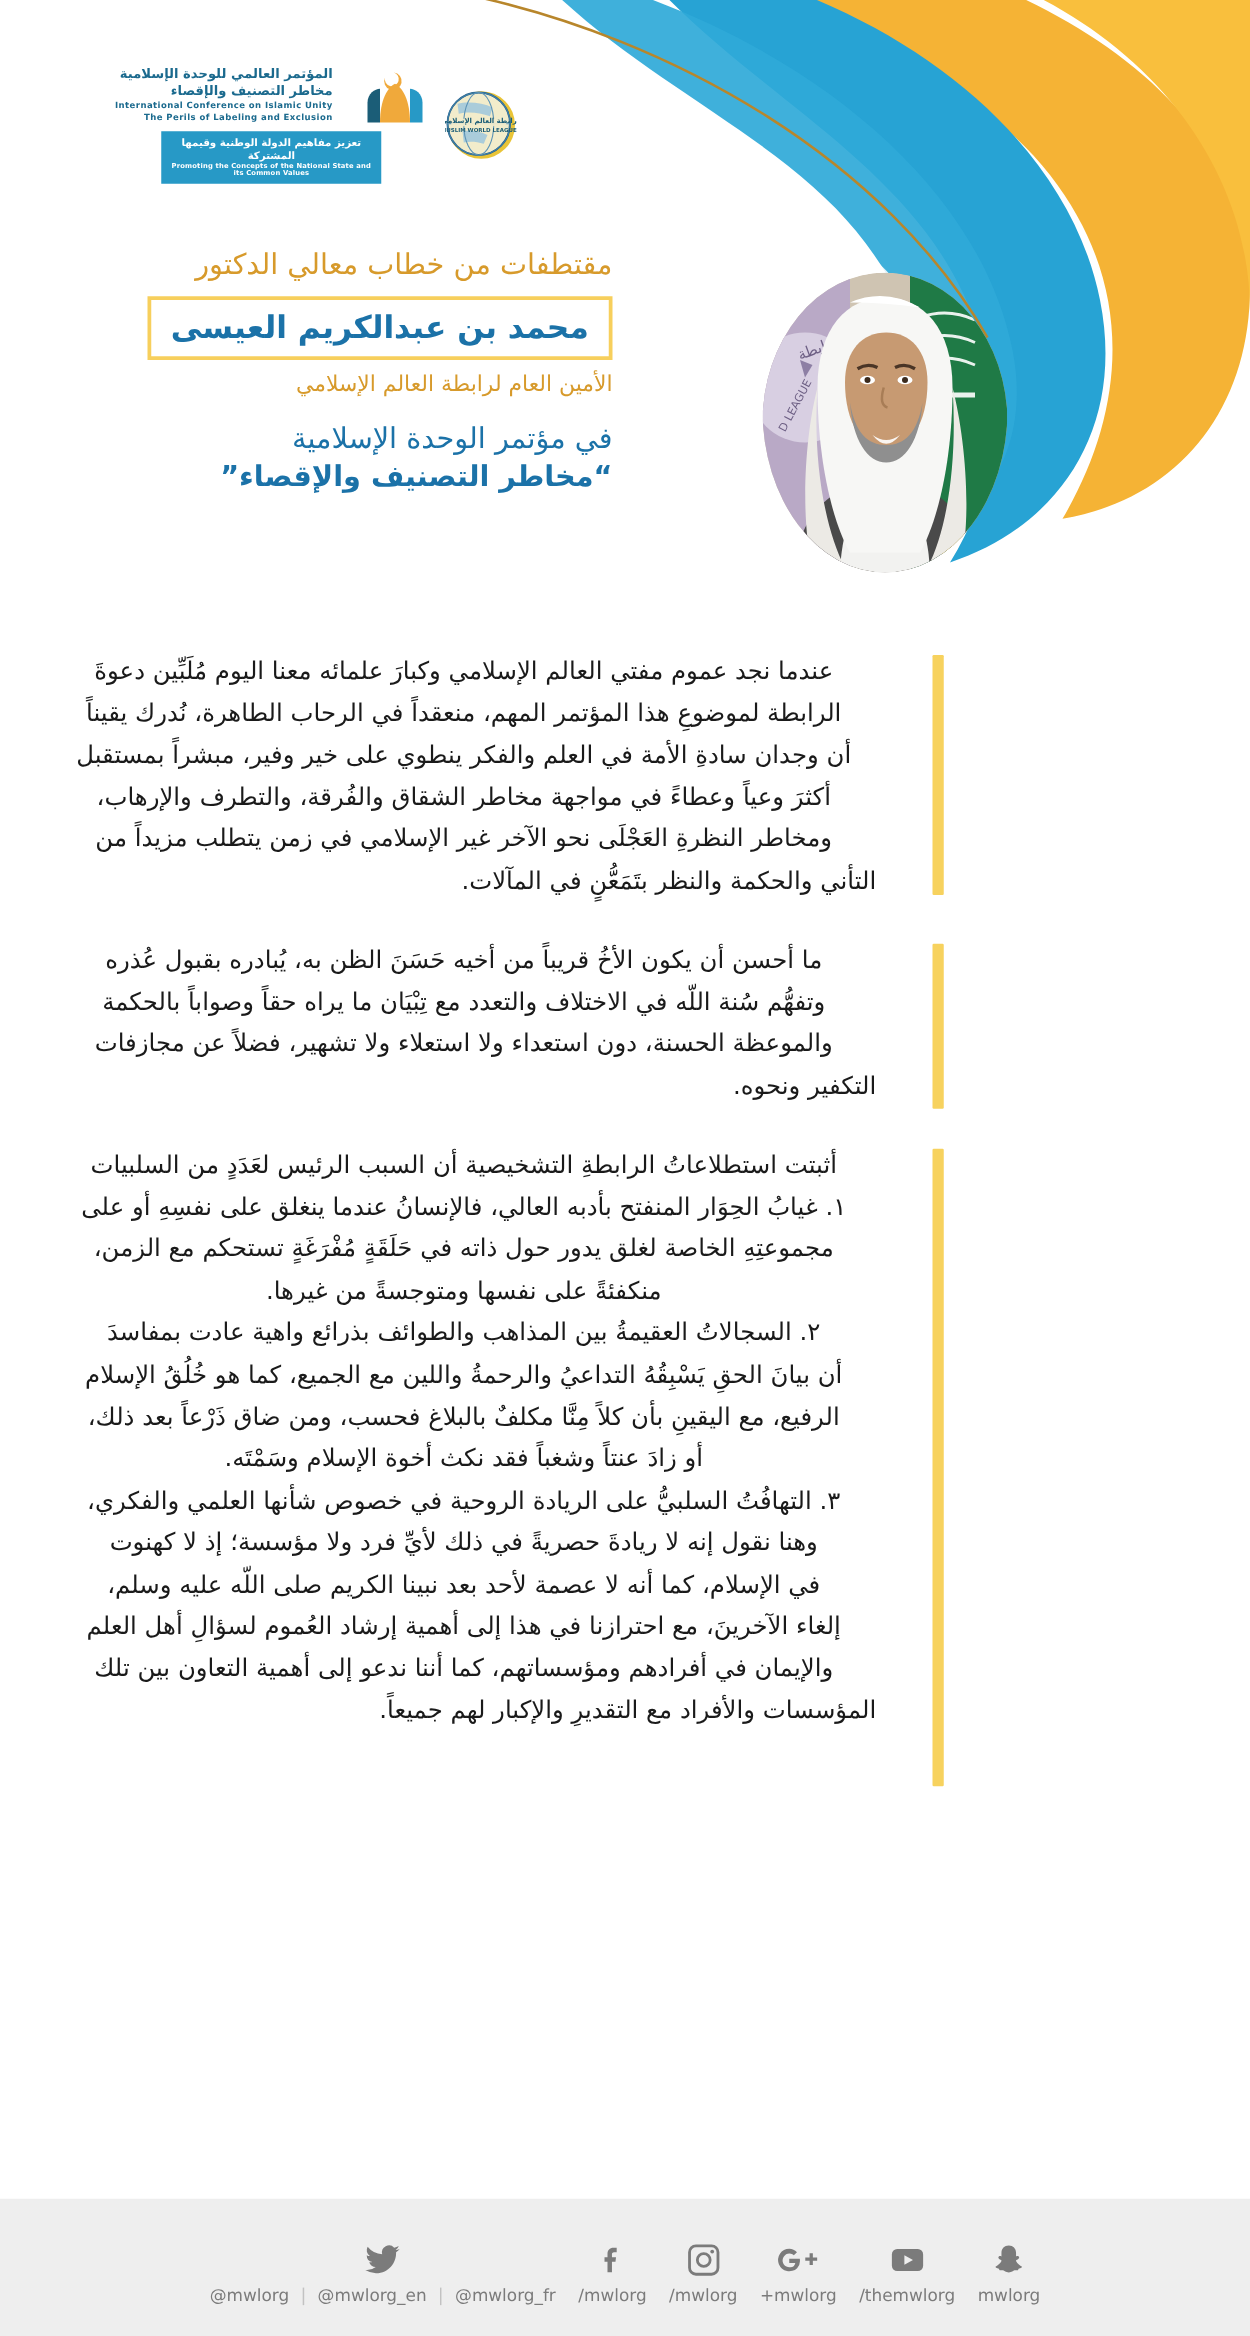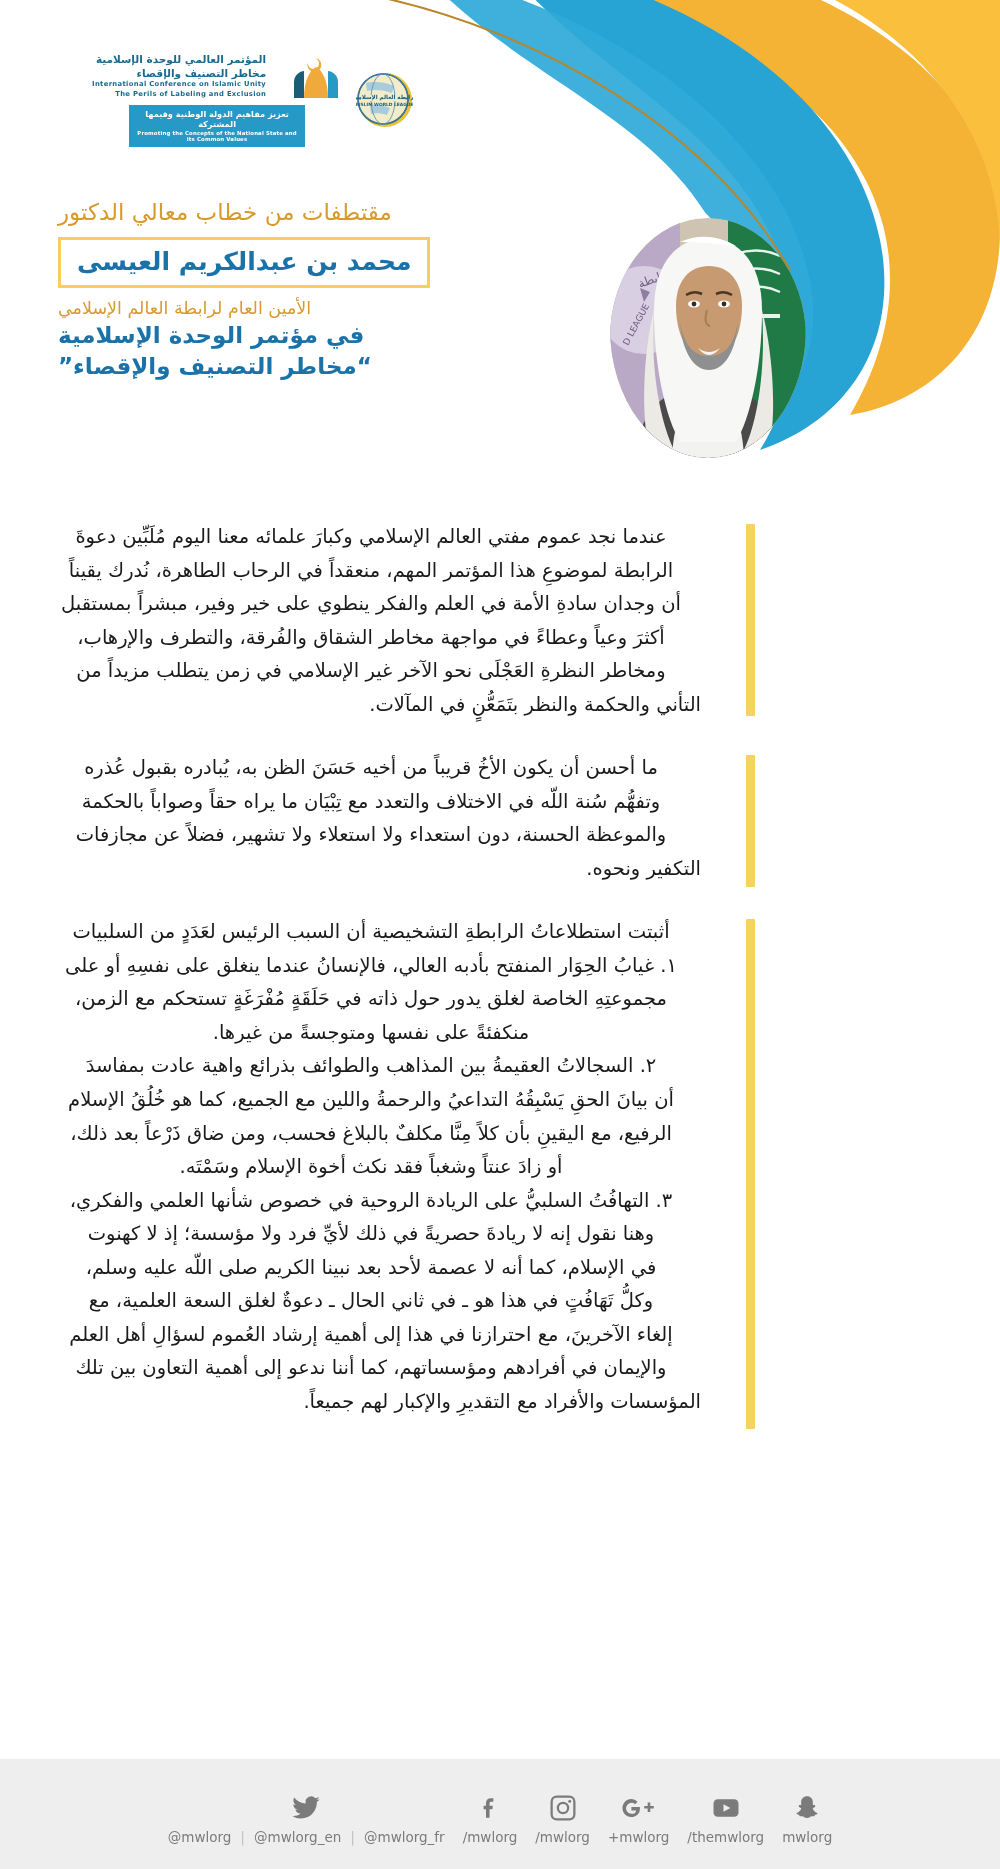--- a/index.html
+++ b/index.html
@@ -22,26 +22,26 @@
   .cw-ar1{font-size:10.5px;color:#1b6a8e;letter-spacing:.3px;direction:rtl;line-height:1.35;font-weight:700;}
   .cw-ar2{font-size:10.5px;color:#1b6a8e;letter-spacing:1.6px;direction:rtl;line-height:1.35;font-weight:700;}
   .cw-en1,.cw-en2{font-size:6.8px;color:#1b6a8e;letter-spacing:.35px;line-height:1.45;font-weight:700;}
   .mosque-mark{width:52px;height:44px;position:relative;}
   .ribbon{margin-top:5px;background:#2799c6;padding:4px 8px 5px 8px;text-align:center;width:160px;}
   .rib-ar{font-size:8.2px;color:#fff;direction:rtl;font-weight:700;letter-spacing:.2px;}
   .rib-en{font-size:5.4px;color:#fff;font-weight:700;letter-spacing:.15px;margin-top:1px;}
   #globe{width:58px;height:58px;margin-left:4px;}
 
   
-  #title-stack{position:absolute;top:198px;right:522px;width:420px;text-align:left;direction:rtl;}
+  #title-stack{position:absolute;top:198px;right:510px;width:420px;text-align:right;direction:rtl;}
   #kicker{font-size:23px;color:#d79a2b;font-weight:400;line-height:1.25;}
   #name-box{display:inline-block;border:3px solid #f7cf5c;padding:7px 16px 9px 16px;margin-top:10px;}
   #name-text{font-size:25px;color:#1b72a8;font-weight:700;white-space:nowrap;}
   #role{font-size:17.5px;color:#d79a2b;margin-top:9px;line-height:1.3;}
-  #conf-line1{font-size:23px;color:#1b72a8;font-weight:700;line-height:1.35;}
+  #conf-line1{font-size:23px;color:#1b72a8;font-weight:400;margin-top:16px;line-height:1.35;}
   #conf-line2{font-size:23px;color:#1b72a8;font-weight:700;line-height:1.35;}
 
   
   #portrait{position:absolute;top:218px;left:610px;width:196px;height:240px;
             border-radius:50% 50% 50% 50%/46% 46% 54% 54%;overflow:hidden;
             box-shadow:0 0 0 0 rgba(0,0,0,0);}
   #portrait svg{display:block;}
 
   
   #body-wrap{position:absolute;top:520px;left:0;width:1000px;}
@@ -217,21 +217,20 @@
         <span class="ln c">١. غيابُ الحِوَار المنفتح بأدبه العالي، فالإنسانُ عندما ينغلق على نفسِهِ أو على</span>
         <span class="ln c">مجموعتِهِ الخاصة لغلق يدور حول ذاته في حَلَقَةٍ مُفْرَغَةٍ تستحكم مع الزمن،</span>
         <span class="ln c">منكفئةً على نفسها ومتوجسةً من غيرها.</span>
         <span class="ln c">٢. السجالاتُ العقيمةُ بين المذاهب والطوائف بذرائع واهية عادت بمفاسدَ</span>
         <span class="ln c">أن بيانَ الحقِ يَسْبِقُهُ التداعيُ والرحمةُ واللين مع الجميع، كما هو خُلُقُ الإسلام</span>
         <span class="ln c">الرفيع، مع اليقينِ بأن كلاً مِنَّا مكلفٌ بالبلاغ فحسب، ومن ضاق ذَرْعاً بعد ذلك،</span>
         <span class="ln c">أو زادَ عنتاً وشغباً فقد نكث أخوة الإسلام وسَمْتَه.</span>
         <span class="ln c">٣. التهافُتُ السلبيُّ على الريادة الروحية في خصوص شأنها العلمي والفكري،</span>
         <span class="ln c">وهنا نقول إنه لا ريادةَ حصريةً في ذلك لأيِّ فرد ولا مؤسسة؛ إذ لا كهنوت</span>
         <span class="ln c">في الإسلام، كما أنه لا عصمة لأحد بعد نبينا الكريم صلى اللّه عليه وسلم،</span>
-        <span class="ln c">وكلُّ تَهَافُتٍ في هذا هو ـ في ثاني الحال ـ دعوةٌ لغلق السعة العلمية، مع</span>
         <span class="ln c">إلغاء الآخرينَ، مع احترازنا في هذا إلى أهمية إرشاد العُموم لسؤالِ أهل العلم</span>
         <span class="ln c">والإيمان في أفرادهم ومؤسساتهم، كما أننا ندعو إلى أهمية التعاون بين تلك</span>
         <span class="ln r">المؤسسات والأفراد مع التقديرِ والإكبار لهم جميعاً.</span>
       </div>
   </div>
 </div>
 
 <div id="footer">
   <div id="social">
 

